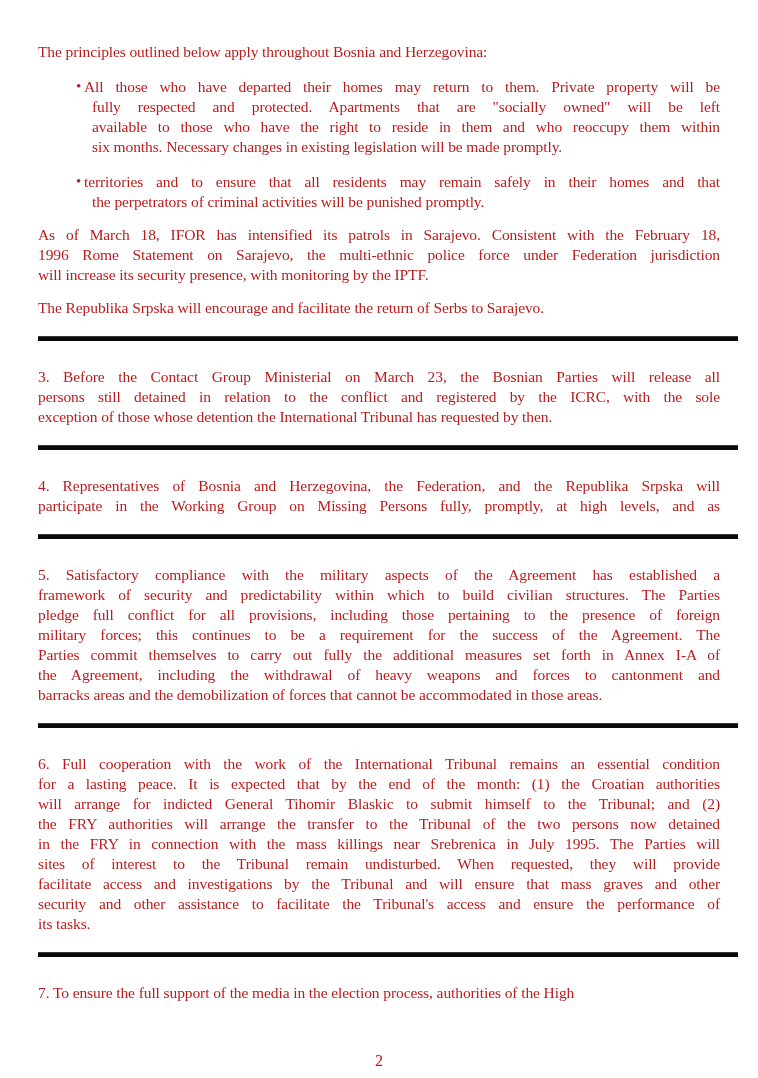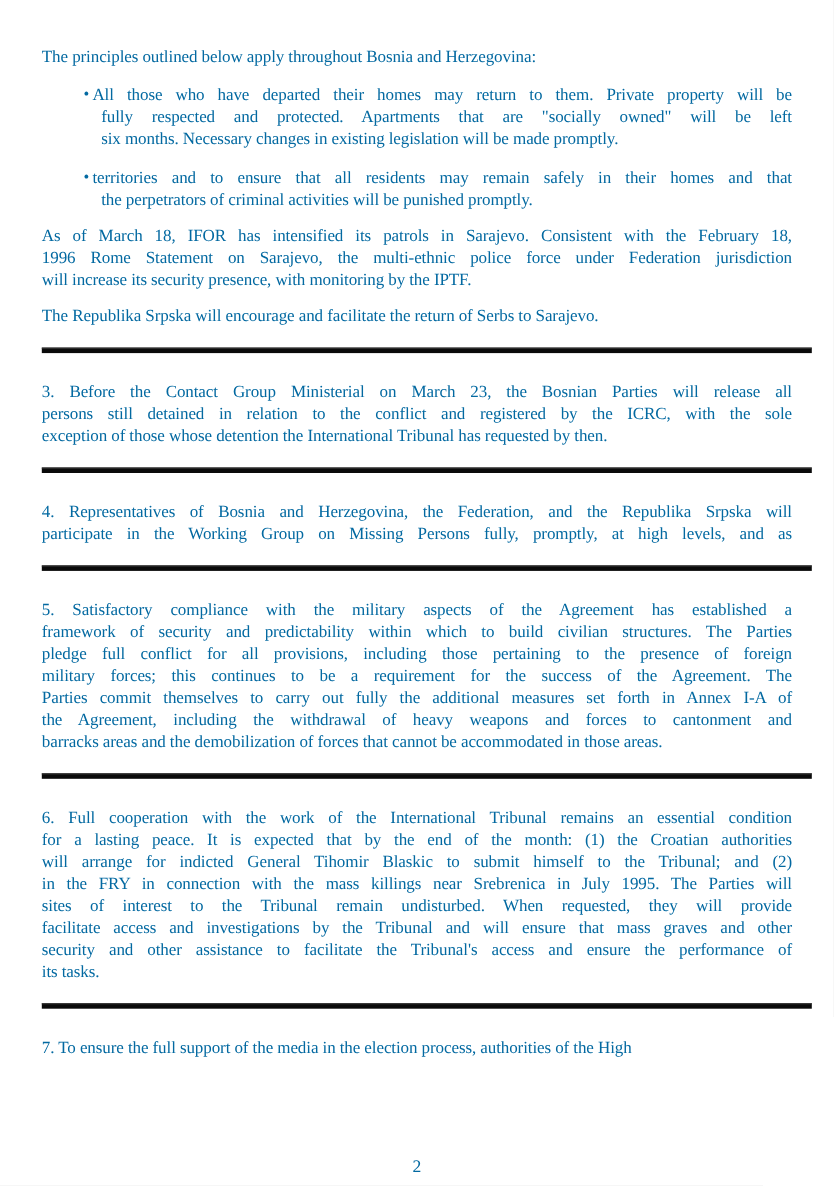--- a/index.html
+++ b/index.html
@@ -1,21 +1,21 @@
 <!DOCTYPE html>
 <html><head>
 <meta charset="utf-8">
 <style>
   html,body { margin:0; padding:0; background:#e8e8e8; }
   .page {
     position:relative;
     width:758px; height:1078px;
     margin:0 auto;
     background:#ffffff;
-    color:#0369a1;
+    color:#b91c1c;
     font-family:"Liberation Serif","DejaVu Serif",serif;
     font-size:15.5px;
     line-height:20px;
     letter-spacing:-0.1px;
     overflow:hidden;
     box-sizing:border-box;
   }
   .body-col {
     position:absolute;
     left:38px; top:42px;
@@ -51,20 +51,21 @@
 
 <div class="page">
   <div class="body-col">
       <div class="para">
         <div class="line">The principles outlined below apply throughout Bosnia and Herzegovina:</div>
       </div>
       <div class="bullet">
         <span class="marker">•</span>
         <div class="line j">All those who have departed their homes may return to them. Private property will be</div>
         <div class="line j">fully respected and protected. Apartments that are "socially owned" will be left</div>
+        <div class="line j">available to those who have the right to reside in them and who reoccupy them within</div>
         <div class="line">six months. Necessary changes in existing legislation will be made promptly.</div>
       </div>
       <div class="bullet">
         <span class="marker">•</span>
         <div class="line j">territories and to ensure that all residents may remain safely in their homes and that</div>
         <div class="line">the perpetrators of criminal activities will be punished promptly.</div>
       </div>
       <div class="para">
         <div class="line j">As of March 18, IFOR has intensified its patrols in Sarajevo. Consistent with the February 18,</div>
         <div class="line j">1996 Rome Statement on Sarajevo, the multi-ethnic police force under Federation jurisdiction</div>
@@ -92,20 +93,21 @@
         <div class="line j">military forces; this continues to be a requirement for the success of the Agreement. The</div>
         <div class="line j">Parties commit themselves to carry out fully the additional measures set forth in Annex I-A of</div>
         <div class="line j">the Agreement, including the withdrawal of heavy weapons and forces to cantonment and</div>
         <div class="line">barracks areas and the demobilization of forces that cannot be accommodated in those areas.</div>
       </div>
       <div class="rule"></div>
       <div class="para">
         <div class="line j">6. Full cooperation with the work of the International Tribunal remains an essential condition</div>
         <div class="line j">for a lasting peace. It is expected that by the end of the month: (1) the Croatian authorities</div>
         <div class="line j">will arrange for indicted General Tihomir Blaskic to submit himself to the Tribunal; and (2)</div>
+        <div class="line j">the FRY authorities will arrange the transfer to the Tribunal of the two persons now detained</div>
         <div class="line j">in the FRY in connection with the mass killings near Srebrenica in July 1995. The Parties will</div>
         <div class="line j">sites of interest to the Tribunal remain undisturbed. When requested, they will provide</div>
         <div class="line j">facilitate access and investigations by the Tribunal and will ensure that mass graves and other</div>
         <div class="line j">security and other assistance to facilitate the Tribunal's access and ensure the performance of</div>
         <div class="line">its tasks.</div>
       </div>
       <div class="rule"></div>
       <div class="para">
         <div class="line">7. To ensure the full support of the media in the election process, authorities of the High</div>
       </div>

